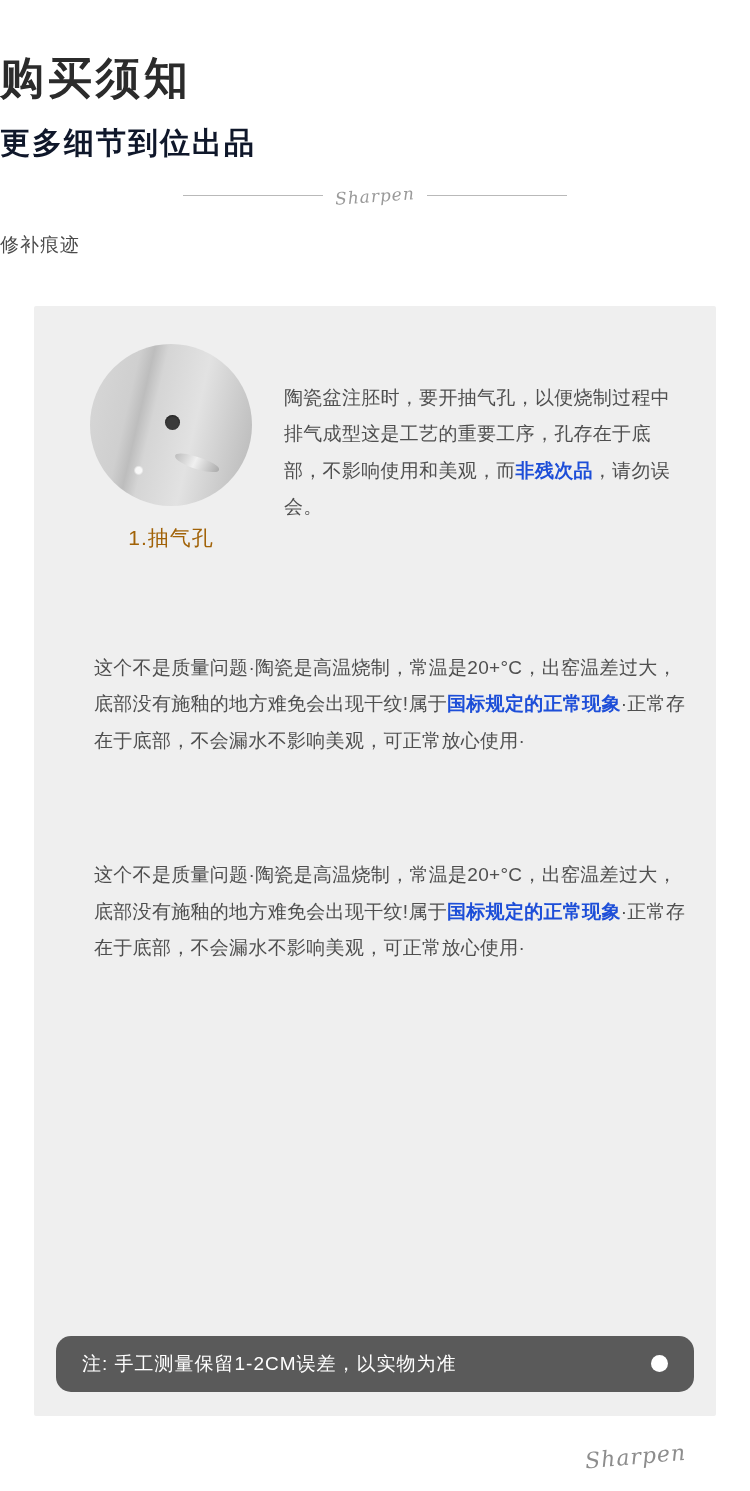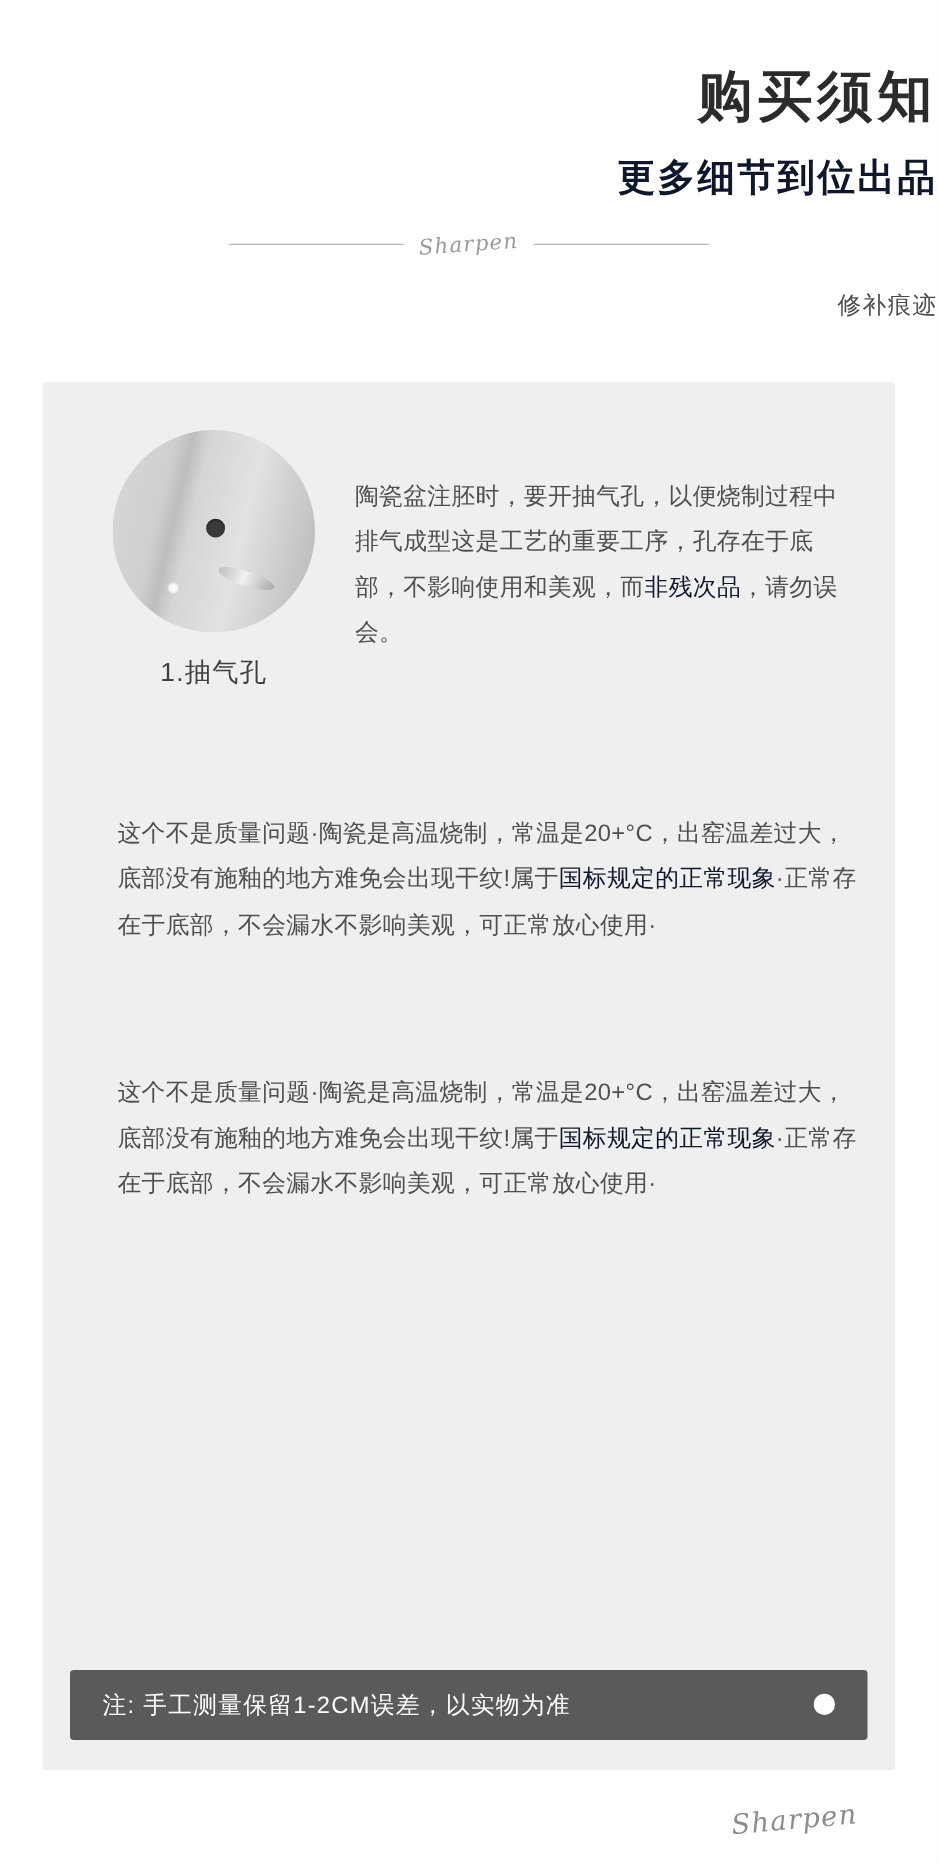--- a/index.html
+++ b/index.html
@@ -19,21 +19,21 @@
     position: relative;
     width: 750px;
     height: 1491px;
     background: #ffffff;
     box-sizing: border-box;
   }
 
   
   .header {
     padding-top: 52px;
-    text-align: right;
+    text-align: left;
   }
   .header .main-title {
     font-size: 44px;
     font-weight: bold;
     letter-spacing: 4px;
     color: #2b2b2b;
     line-height: 1.2;
     margin: 0;
   }
   .header .sub-title {
@@ -198,47 +198,48 @@
   .photo-crack .topband {
     position: absolute;
     left: 0; top: 0;
     width: 100%; height: 28%;
     background: linear-gradient(180deg, #e9e9e9, #c6c6c6);
   }
 
   .thumb-label {
     margin-top: 18px;
     font-size: 21px;
-    color: #404040;
+    color: #a16207;
     letter-spacing: 1px;
     font-weight: 500;
   }
 
   .text-col {
     flex: 1 1 auto;
     padding-left: 18px;
     padding-top: 36px;
     font-size: 19px;
     line-height: 1.92;
     color: #4f4f4f;
     letter-spacing: 0.3px;
   }
   .text-col .hl {
-    color: #0f172a;
+    color: #1d4ed8;
+    font-weight: bold;
   }
 
   
   .note-bar {
     position: absolute;
     left: 22px;
     right: 22px;
     bottom: 24px;
     height: 56px;
     background: #5a5a5a;
-    border-radius: 3px;
+    border-radius: 15px;
     display: flex;
     align-items: center;
     padding: 0 26px;
     box-sizing: border-box;
   }
   .note-bar .note-text {
     color: #ffffff;
     font-size: 19px;
     letter-spacing: 1px;
     flex: 1 1 auto;

